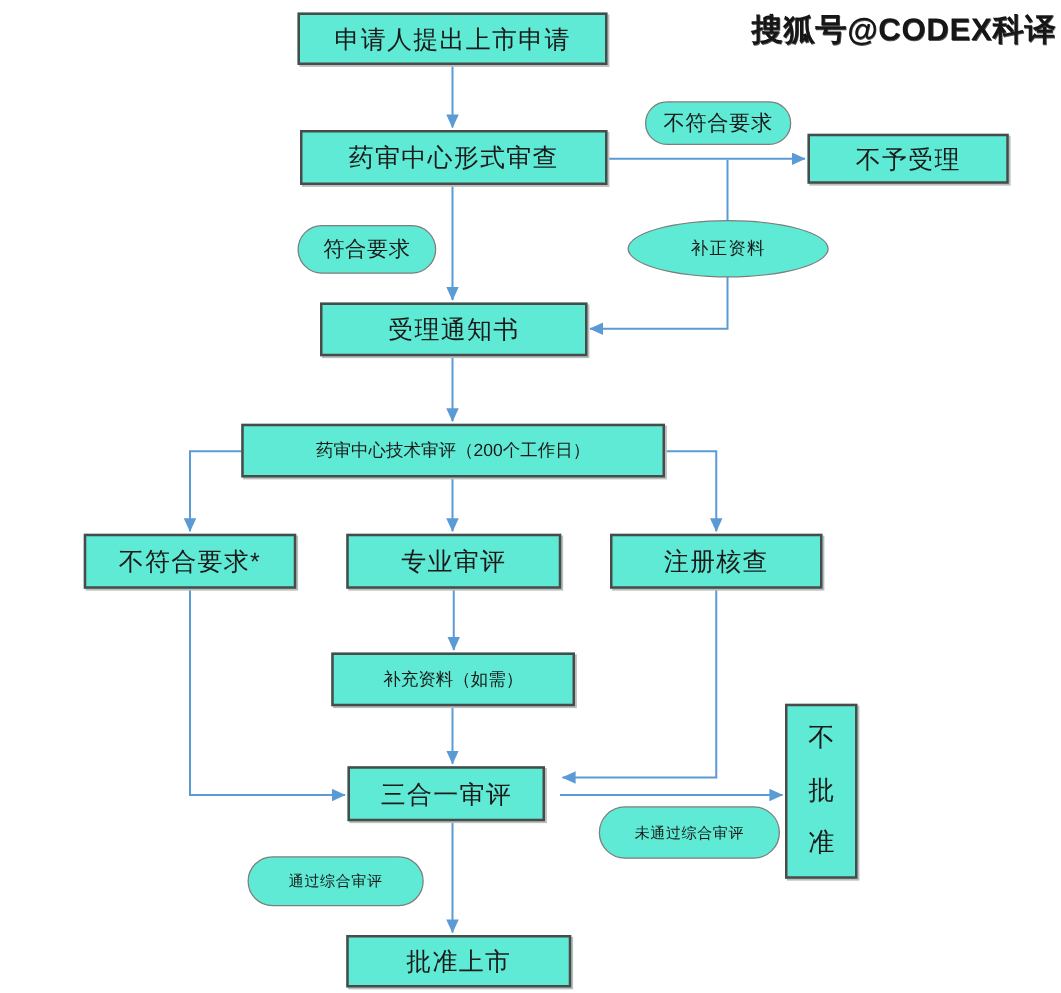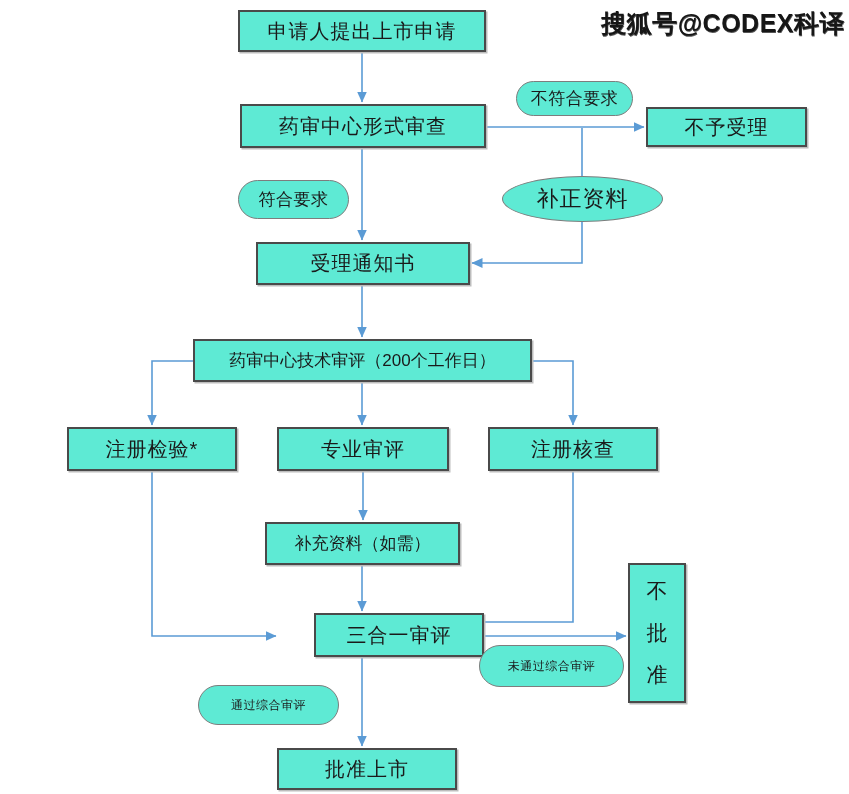--- a/index.html
+++ b/index.html
@@ -3,24 +3,24 @@
 <meta charset="utf-8">
 <style>
   html,body{margin:0;padding:0;background:#ffffff;}
   body{font-family:"Liberation Sans","DejaVu Sans",sans-serif;}
   #stage{position:relative;width:849px;height:794px;background:#ffffff;overflow:hidden;}
   #connectors{position:absolute;left:0;top:0;width:849px;height:794px;}
   .node{position:absolute;box-sizing:border-box;background:#5eead4;display:flex;
         align-items:center;justify-content:center;color:#1a1a1a;text-align:center;}
   .box{border:2px solid #4a4a4a;font-size:20px;letter-spacing:1px;
        box-shadow:1.5px 1.5px 0 #bdbdbd;}
-  .box.small{font-size:17px;letter-spacing:0;}
+  .box.small{font-size:14px;letter-spacing:0;}
   .pill{border:1.5px solid #7d7d7d;border-radius:40px;font-size:17px;letter-spacing:0.5px;}
   .pill.tiny{font-size:12px;}
-  .oval{border:1.5px solid #7d7d7d;border-radius:50%;font-size:22px;letter-spacing:1px;text-align:center;}
+  .oval{border:1.5px solid #7d7d7d;border-radius:50%;font-size:14px;letter-spacing:1px;text-align:center;}
   .vtext{width:24px;word-break:break-all;line-height:42px;font-size:21px;letter-spacing:0;}
   #watermark{position:absolute;left:560px;top:7px;width:285px;text-align:right;
              font-size:25px;font-weight:700;color:#161616;letter-spacing:0.5px;
              text-shadow:0.5px 0.5px 0 #555;}
 </style>
 </head>
 <body>
 
 <div id="stage">
 
@@ -57,29 +57,29 @@
   <div class="node box" style="left:646px;top:107px;width:161px;height:40px;">不予受理</div>
 
   <div class="node oval" style="left:502px;top:176px;width:161px;height:46px;">补正资料</div>
 
   <div class="node pill" style="left:238px;top:180px;width:111px;height:39px;">符合要求</div>
 
   <div class="node box" style="left:256px;top:242px;width:214px;height:43px;">受理通知书</div>
 
   <div class="node box small" style="left:193px;top:339px;width:339px;height:43px;">药审中心技术审评（200个工作日）</div>
 
-  <div class="node box" style="left:67px;top:427px;width:170px;height:44px;">注册检验*</div>
+  <div class="node box" style="left:67px;top:427px;width:170px;height:44px;">不符合要求*</div>
 
   <div class="node box" style="left:277px;top:427px;width:172px;height:44px;">专业审评</div>
 
   <div class="node box" style="left:488px;top:427px;width:170px;height:44px;">注册核查</div>
 
   <div class="node box small" style="left:265px;top:522px;width:195px;height:43px;">补充资料（如需）</div>
 
-  <div class="node box" style="left:278px;top:613px;width:170px;height:44px;margin-left:36px;">三合一审评</div>
+  <div class="node box" style="left:278px;top:613px;width:158px;height:44px;">三合一审评</div>
 
   <div class="node pill tiny" style="left:479px;top:645px;width:145px;height:42px;">未通过综合审评</div>
 
   <div class="node box" style="left:628px;top:563px;width:58px;height:140px;justify-content:center;">
     <span class="vtext">不批准</span>
   </div>
 
   <div class="node pill tiny" style="left:198px;top:685px;width:141px;height:40px;">通过综合审评</div>
 
   <div class="node box" style="left:277px;top:748px;width:180px;height:42px;">批准上市</div>

